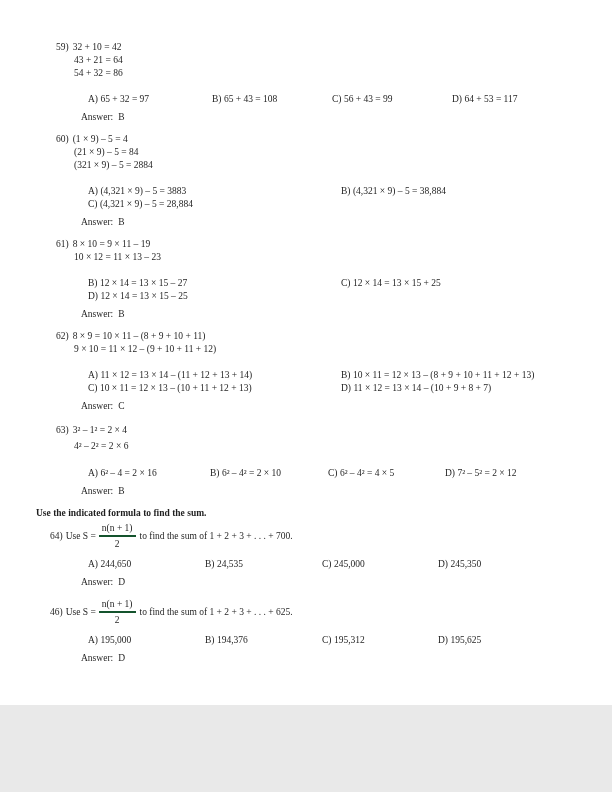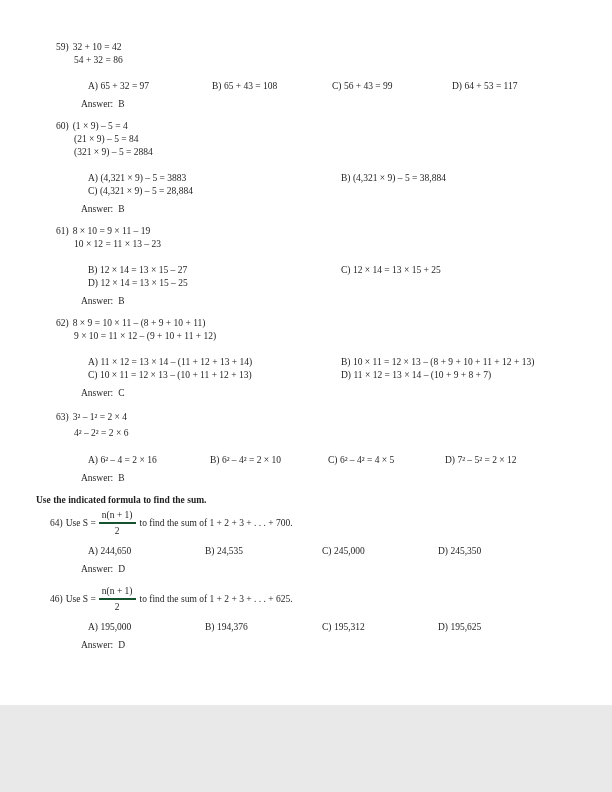--- a/index.html
+++ b/index.html
@@ -54,20 +54,21 @@
 </style>
 </head>
 <body>
 
 <div class="page">
 
   <div class="question">
     <div class="line first">
       <span class="qnum">59)</span><span>32 + 10 = 42</span>
     </div>
+    <div class="line sub">43 + 21 = 64</div>
     <div class="line sub">54 + 32 = 86</div>
     <div class="opts opts4">
       <span>A) 65 + 32 = 97</span>
       <span>B) 65 + 43 = 108</span>
       <span>C) 56 + 43 = 99</span>
       <span>D) 64 + 53 = 117</span>
     </div>
     <div class="answer">
       <span>Answer:</span><span class="ans-letter">B</span>
     </div>

